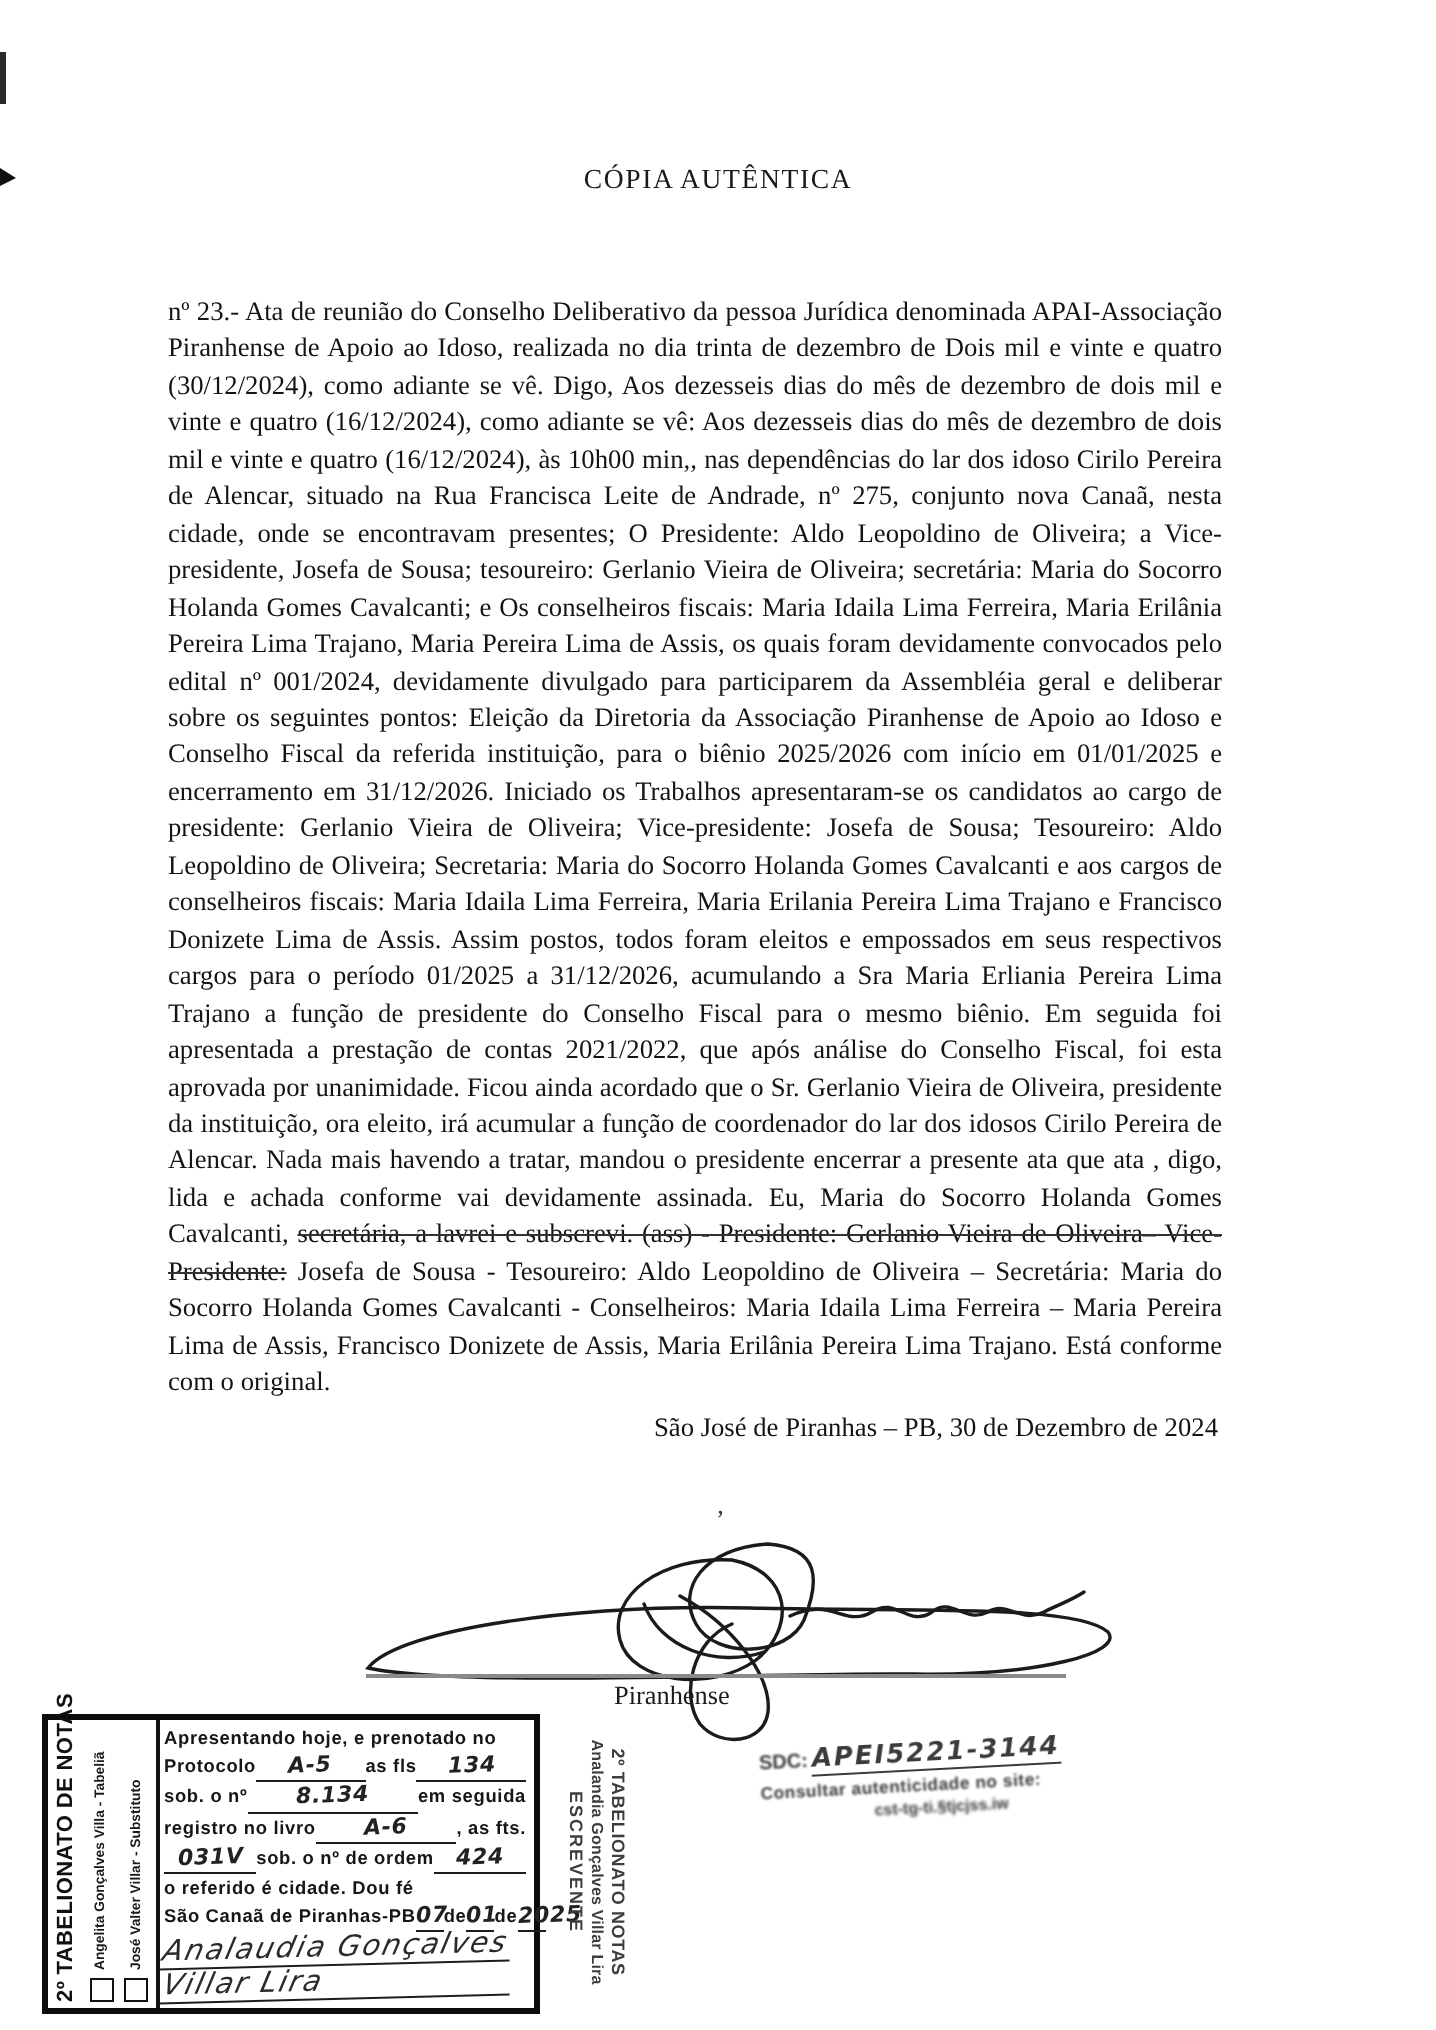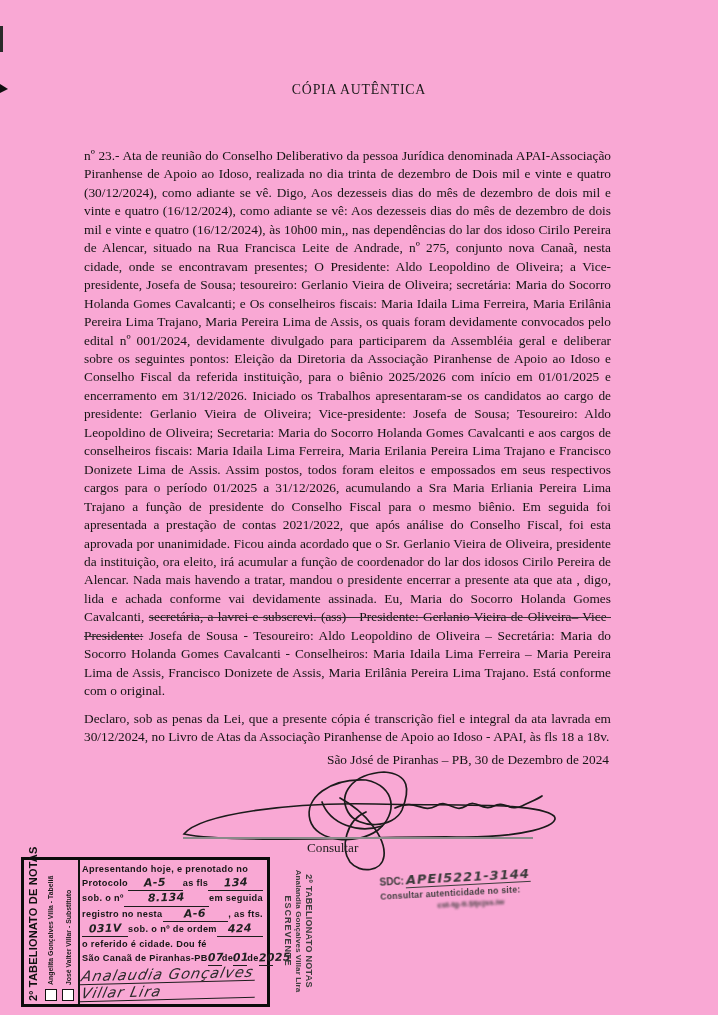--- a/index.html
+++ b/index.html
@@ -1,16 +1,16 @@
 <!DOCTYPE html>
 <html><head>
 <meta charset="utf-8">
 <style>
   html,body{margin:0;padding:0;background:#9a9a9a;}
-  .page{position:relative;width:718px;height:1015px;background:#f9a8d4;margin:0 auto;
+  .page{position:relative;width:718px;height:1015px;background:#ffffff;margin:0 auto;
         font-family:"Liberation Serif",serif;color:#141414;overflow:hidden;}
   
   .mark1{position:absolute;left:0;top:26px;width:3px;height:26px;background:#2a2a2a;}
   .mark2{position:absolute;left:0;top:84px;width:8px;height:9px;background:#101010;
          clip-path:polygon(0 0,100% 55%,0 100%);}
   .tick{position:absolute;left:358px;top:752px;font-size:13px;color:#333;}
   
   .doc-title{position:absolute;top:82px;left:0;width:100%;text-align:center;
              font-size:13.8px;letter-spacing:0.8px;color:#1a1a1a;}
   
@@ -72,38 +72,37 @@
 
   <div class="mark1"></div>
   <div class="mark2"></div>
 
   <div class="doc-title">CÓPIA AUTÊNTICA</div>
 
   <div class="flow">
     <div class="para"><span>nº 23.- Ata de reunião do Conselho Deliberativo da pessoa Jurídica denominada APAI-Associação Piranhense de Apoio ao Idoso, realizada no dia trinta de dezembro de Dois mil e vinte e quatro (30/12/2024), como adiante se vê. Digo, Aos dezesseis dias do mês de dezembro de dois mil e vinte e quatro (16/12/2024), como adiante se vê:  Aos dezesseis dias do mês de dezembro de dois mil e vinte e quatro (16/12/2024), às 10h00 min,, nas dependências do lar dos idoso Cirilo Pereira de Alencar, situado na Rua Francisca Leite de Andrade, nº 275, conjunto nova Canaã, nesta cidade, onde se encontravam presentes; O Presidente: Aldo Leopoldino de Oliveira; a Vice-presidente, Josefa de Sousa; tesoureiro: Gerlanio Vieira de Oliveira; secretária: Maria do Socorro Holanda Gomes Cavalcanti; e Os conselheiros fiscais: Maria Idaila Lima Ferreira, Maria Erilânia Pereira Lima Trajano, Maria Pereira Lima de Assis, os quais foram devidamente convocados pelo edital nº 001/2024, devidamente divulgado para participarem da Assembléia geral e deliberar sobre os seguintes pontos: Eleição da Diretoria da Associação Piranhense de Apoio ao Idoso e Conselho Fiscal da referida instituição, para o biênio 2025/2026 com início em 01/01/2025 e encerramento em 31/12/2026. Iniciado os Trabalhos apresentaram-se os candidatos ao cargo de presidente: Gerlanio Vieira de Oliveira; Vice-presidente: Josefa de Sousa; Tesoureiro: Aldo Leopoldino de Oliveira; Secretaria: Maria do Socorro Holanda Gomes Cavalcanti e aos cargos de conselheiros fiscais: Maria Idaila Lima Ferreira, Maria Erilania Pereira Lima Trajano e Francisco Donizete Lima de Assis. Assim postos, todos foram eleitos e empossados em seus respectivos cargos para o período 01/2025 a 31/12/2026, acumulando a Sra Maria Erliania Pereira Lima Trajano a função de presidente do Conselho Fiscal  para o mesmo biênio. Em seguida foi apresentada  a prestação de contas 2021/2022, que após análise do Conselho Fiscal, foi esta aprovada por unanimidade. Ficou ainda acordado que o Sr. Gerlanio Vieira de Oliveira, presidente da instituição, ora eleito, irá acumular a função de coordenador do lar dos idosos Cirilo Pereira de Alencar. Nada mais havendo a tratar, mandou o presidente encerrar a presente ata que ata , digo, lida e achada conforme vai devidamente assinada.  Eu, Maria do Socorro Holanda Gomes Cavalcanti,</span>
       <span class="struck">secretária, a lavrei e subscrevi.  (ass) - Presidente: Gerlanio Vieira de Oliveira– Vice-Presidente:</span>
       <span>Josefa de Sousa - Tesoureiro:  Aldo Leopoldino de Oliveira – Secretária: Maria do Socorro Holanda Gomes Cavalcanti - Conselheiros:  Maria Idaila Lima Ferreira – Maria Pereira Lima de Assis, Francisco Donizete de Assis, Maria Erilânia Pereira Lima Trajano. Está conforme com o original.</span></div>
-    <div class="decl">Declaro, sob as penas da Lei, que a presente cópia é transcrição fiel e integral da ata lavrada em 30/12/2024, no Livro de Atas da Associação Piranhense de Apoio ao Idoso - APAI, às fls 18 a 18v.</div>
     <div class="dateline">São José de Piranhas – PB, 30 de Dezembro de 2024</div>
   </div>
 
   <span class="tick">’</span>
 
   <svg class="sig-svg" width="410" height="118" viewBox="0 0 410 118" fill="none">
     <g stroke="#1b1b1b" stroke-width="1.7" stroke-linecap="round" fill="none">
       <path d="M14 66 C 30 46, 120 34, 205 36 C 290 38, 368 34, 384 48 C 392 58, 352 70, 286 69 C 220 68, 60 76, 14 66 Z"></path>
       <path d="M196 12 C 160 10, 134 30, 140 52 C 146 74, 186 78, 208 62 C 228 46, 226 18, 196 12 Z"></path>
       <path d="M214 4 C 182 6, 168 26, 178 44 C 188 62, 224 60, 232 42 C 240 22, 240 6, 214 4 Z"></path>
       <path d="M170 30 C 196 44, 216 70, 214 88 C 212 104, 190 106, 180 94 C 170 80, 176 52, 196 44"></path>
       <path d="M225 40 C 246 30, 252 46, 266 38 C 278 30, 284 46, 296 38 C 306 30, 312 44, 324 38 C 334 32, 340 44, 352 38 C 360 34, 366 32, 372 28"></path>
       <path d="M152 34 C 160 56, 188 66, 212 58"></path>
     </g>
   </svg>
   <div class="sig-line"></div>
-  <div class="sig-role">Consultar</div>
+  <div class="sig-role">Piranhense</div>
 
   <div class="anot-box">
     <div class="anot-side">
       <div class="anot-side-rot">
         <div class="side-title">2º TABELIONATO DE NOTAS</div>
         <div class="side-name">
           <span class="cbx"></span>
           <span>Angelita Gonçalves Villa - Tabeliã</span>
         </div>
         <div class="side-name">
@@ -119,21 +118,21 @@
         <span class="hline"><span class="hand">A-5</span></span>
         <span>as fls</span>
         <span class="hline"><span class="hand">134</span></span>
       </div>
       <div class="anot-line">
         <span>sob. o nº</span>
         <span class="hline"><span class="hand">8.134</span></span>
         <span>em seguida</span>
       </div>
       <div class="anot-line">
-        <span>registro no nesta</span>
+        <span>registro no livro</span>
         <span class="hline"><span class="hand">A-6</span></span>
         <span>, as fts.</span>
       </div>
       <div class="anot-line">
         <span class="hline"><span class="hand">031V</span></span>
         <span>sob. o nº de ordem</span>
         <span class="hline"><span class="hand">424</span></span>
       </div>
       <div class="anot-line">o referido é cidade. Dou fé</div>
       <div class="anot-line">

